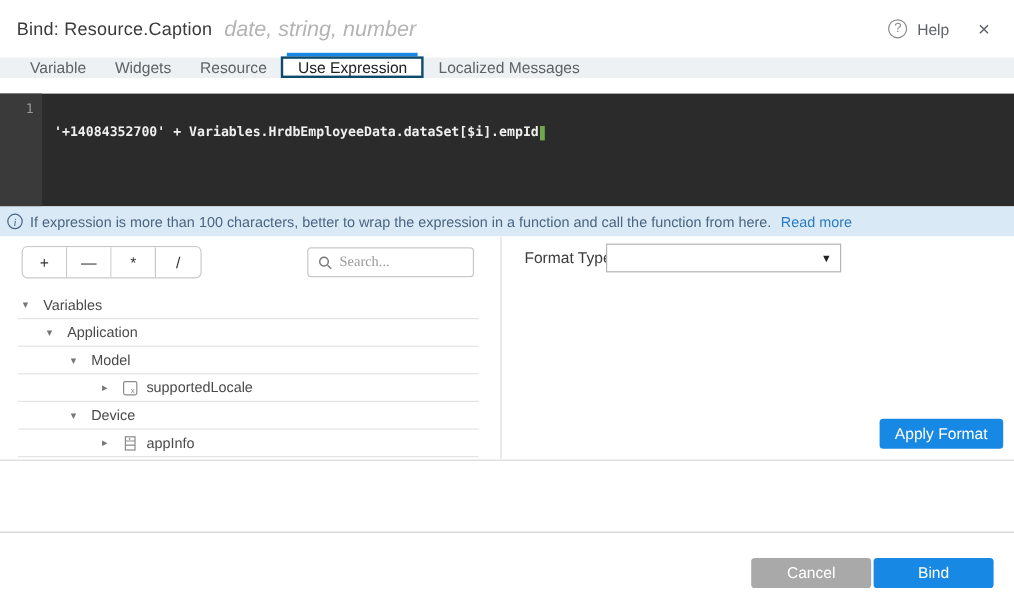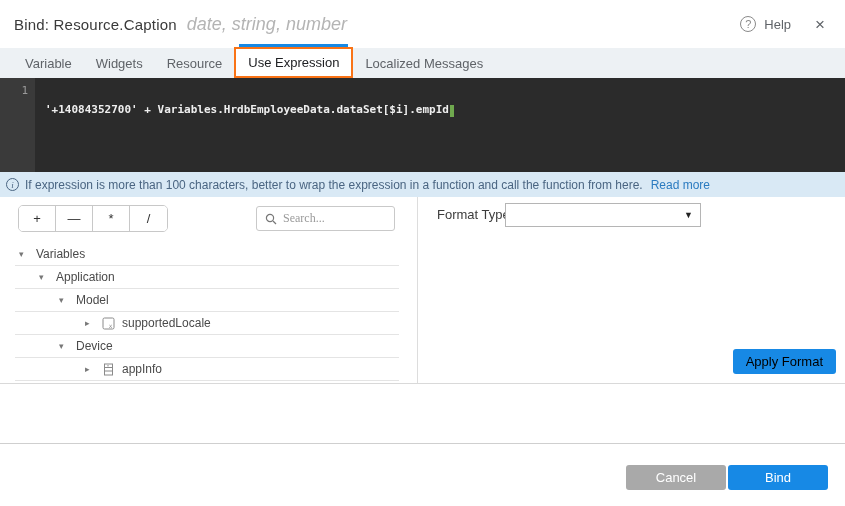--- a/index.html
+++ b/index.html
@@ -9,24 +9,24 @@
   
   .header { position:absolute; top:0; left:0; right:0; height:48px; background:#fff; display:flex; align-items:center; padding:0 20px 0 14px; }
   .title { font-size:15px; font-weight:500; color:#3a3a3a; letter-spacing:.2px; }
   .subtitle { font-size:18px; font-style:italic; color:#b4b4b4; margin-left:10px; }
   .header-right { margin-left:auto; display:flex; align-items:center; gap:8px; }
   .help-circle { width:16px; height:16px; border:1px solid #8a8a8a; border-radius:50%; color:#8a8a8a; font-size:11px; display:flex; align-items:center; justify-content:center; }
   .help-label { font-size:13px; color:#5f6368; margin-right:16px; }
   .close-x { font-size:17px; color:#5f6368; cursor:pointer; line-height:1; }
 
   
-  .tabbar { position:absolute; top:48px; left:0; right:0; height:30px; background:#edf1f4; display:flex; align-items:stretch; padding-left:13px; }
+  .tabbar { position:absolute; top:48px; left:0; right:0; height:17px; background:#edf1f4; display:flex; align-items:stretch; padding-left:13px; }
   .tab { font-size:13px; color:#5f6368; padding:0 12px; display:flex; align-items:center; cursor:pointer; }
   .tab-active-wrap { position:relative; display:flex; }
-  .tab.active { background:#fff; color:#202124; border:2px solid #f97316; position:relative; margin-top:-1px; }
+  .tab.active { background:#fff; color:#202124; border:2px solid #0c4a6e; position:relative; margin-top:-1px; }
   .tab-indicator { position:absolute; top:-4px; left:5px; right:5px; height:4px; background:#1789e5; }
 
   
   .editor { position:absolute; top:78px; left:0; right:0; height:94px; background:#2b2b2b; display:flex; font-family:"DejaVu Sans Mono","Liberation Mono",monospace; }
   .gutter { width:35px; background:#3a3a3a; color:#9a9a9a; font-size:11px; text-align:right; padding:6px 7px 0 0; }
   .code-area { flex:1; padding:20px 0 0 10px; }
   .code-line { font-size:11px; font-weight:bold; color:#efefef; white-space:pre; display:inline; letter-spacing:0; }
   .caret { display:inline-block; width:4px; height:12px; background:#6fa84e; vertical-align:text-bottom; margin-left:1px; }
 
   
@@ -51,21 +51,21 @@
   .lvl0 { padding-left:4px; } .lvl1 { padding-left:24px; } .lvl2 { padding-left:44px; } .lvl3 { padding-left:70px; }
   .type-icon { width:13px; height:13px; display:inline-flex; }
   .type-icon svg { width:13px; height:13px; }
 
   
   .right-panel { position:absolute; left:419px; top:0; right:0; height:100%; }
   .format-label { position:absolute; left:18px; top:10px; font-size:13px; color:#3c3c3c; }
   .format-dd { position:absolute; left:86px; top:6px; width:196px; height:24px; border:1px solid #b5b5b5; background:#fff; display:flex; align-items:center; justify-content:space-between; padding:0 7px; cursor:pointer; }
   .format-dd .dd-value { font-size:12px; color:#333; }
   .format-dd .dd-arrow { font-size:9px; color:#222; }
-  .apply-btn { position:absolute; right:9px; bottom:9px; height:25px; padding:0 13px; background:#1789e5; color:#000000; border:none; border-radius:3px; font-size:13px; cursor:pointer; font-family:"Liberation Sans",sans-serif; }
+  .apply-btn { position:absolute; right:9px; bottom:9px; height:25px; padding:0 13px; background:#1789e5; color:#ffffff; border:none; border-radius:3px; font-size:13px; cursor:pointer; font-family:"Liberation Sans",sans-serif; }
 
   
   .footer-line { position:absolute; top:443px; left:0; right:0; border-top:1px solid #cfcfcf; }
   .btn { position:absolute; top:465px; width:100px; height:25px; border:none; border-radius:3px; color:#fff; font-size:13px; cursor:pointer; font-family:"Liberation Sans",sans-serif; }
   .btn-cancel { right:119px; background:#a9a9a9; }
   .btn-bind { right:17px; background:#1789e5; }
 </style>
 </head>
 <body>
 

